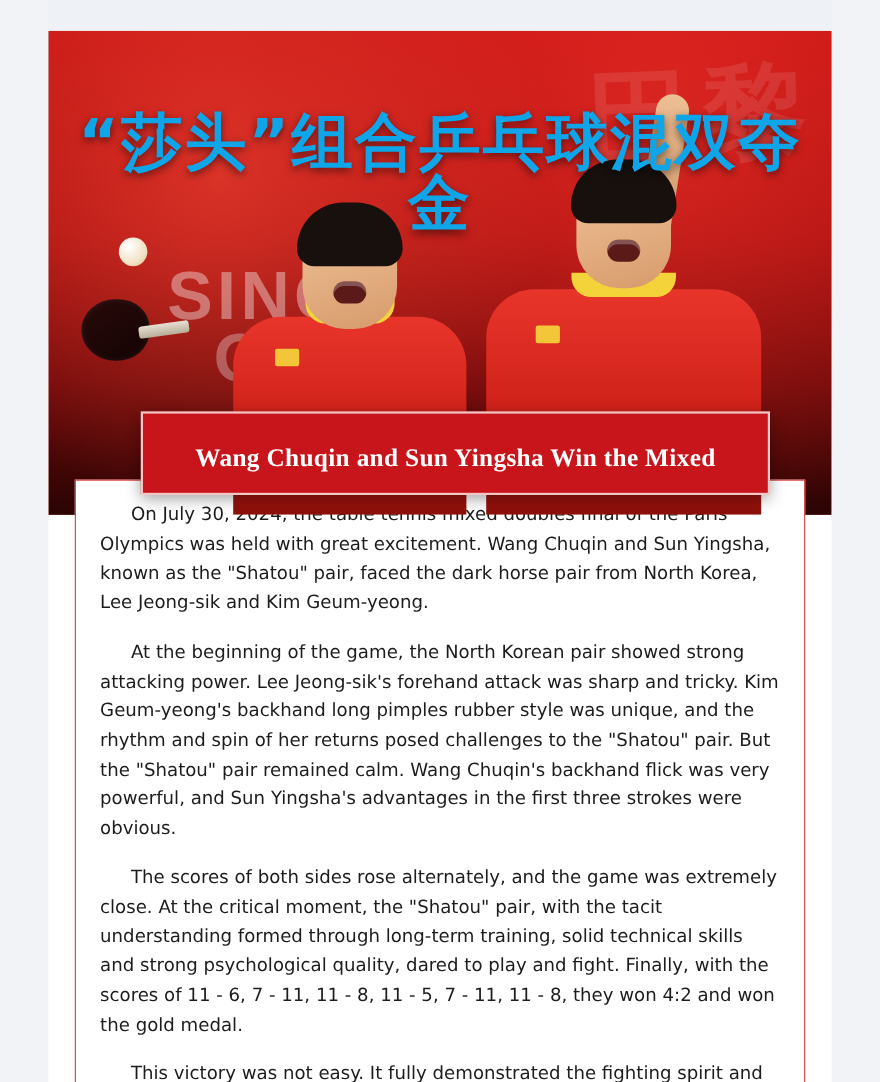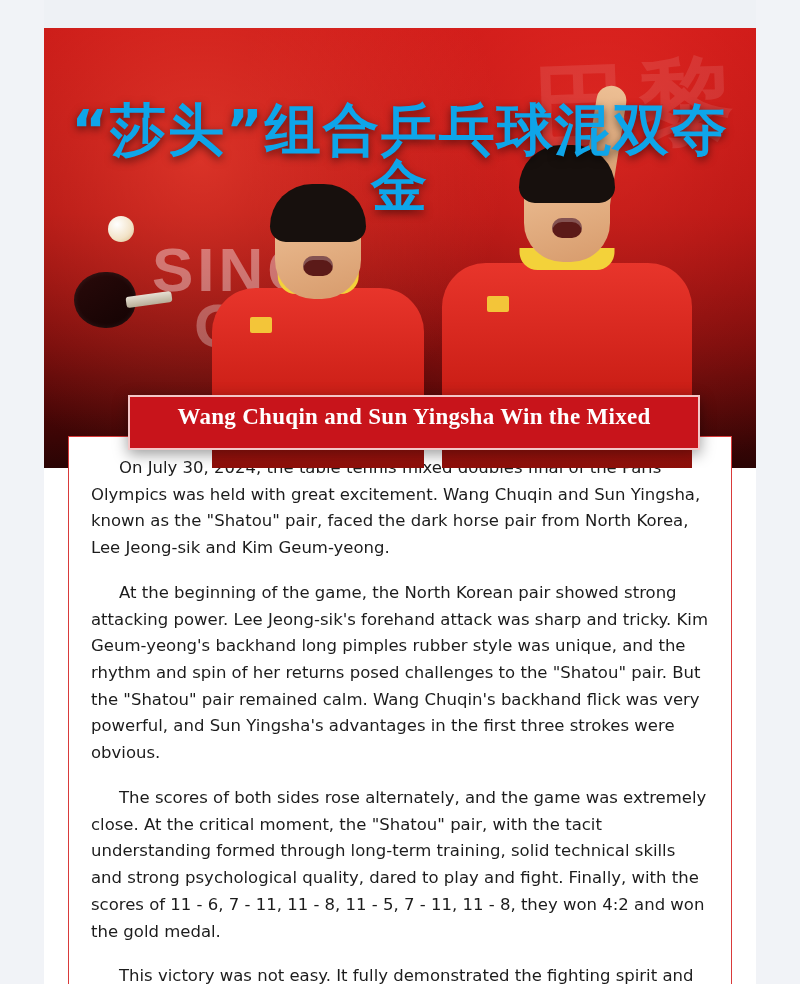--- a/index.html
+++ b/index.html
@@ -223,21 +223,21 @@
     transform: rotate(9deg);
   }
   
   .caption {
     position: absolute;
     left: 84px;
     right: 56px;
     bottom: 18px;
     background: #c8141b;
     border: 2px solid #f3c6c6;
-    padding: 4px 18px 14px;
+    padding: 25px 18px 14px;
     z-index: 8;
     box-shadow: 0 4px 14px rgba(0,0,0,0.4);
   }
   .caption p {
     margin: 0;
     font-family: "Liberation Serif", serif;
     font-weight: bold;
     font-size: 23px;
     line-height: 1.42;
     color: #ffffff;

